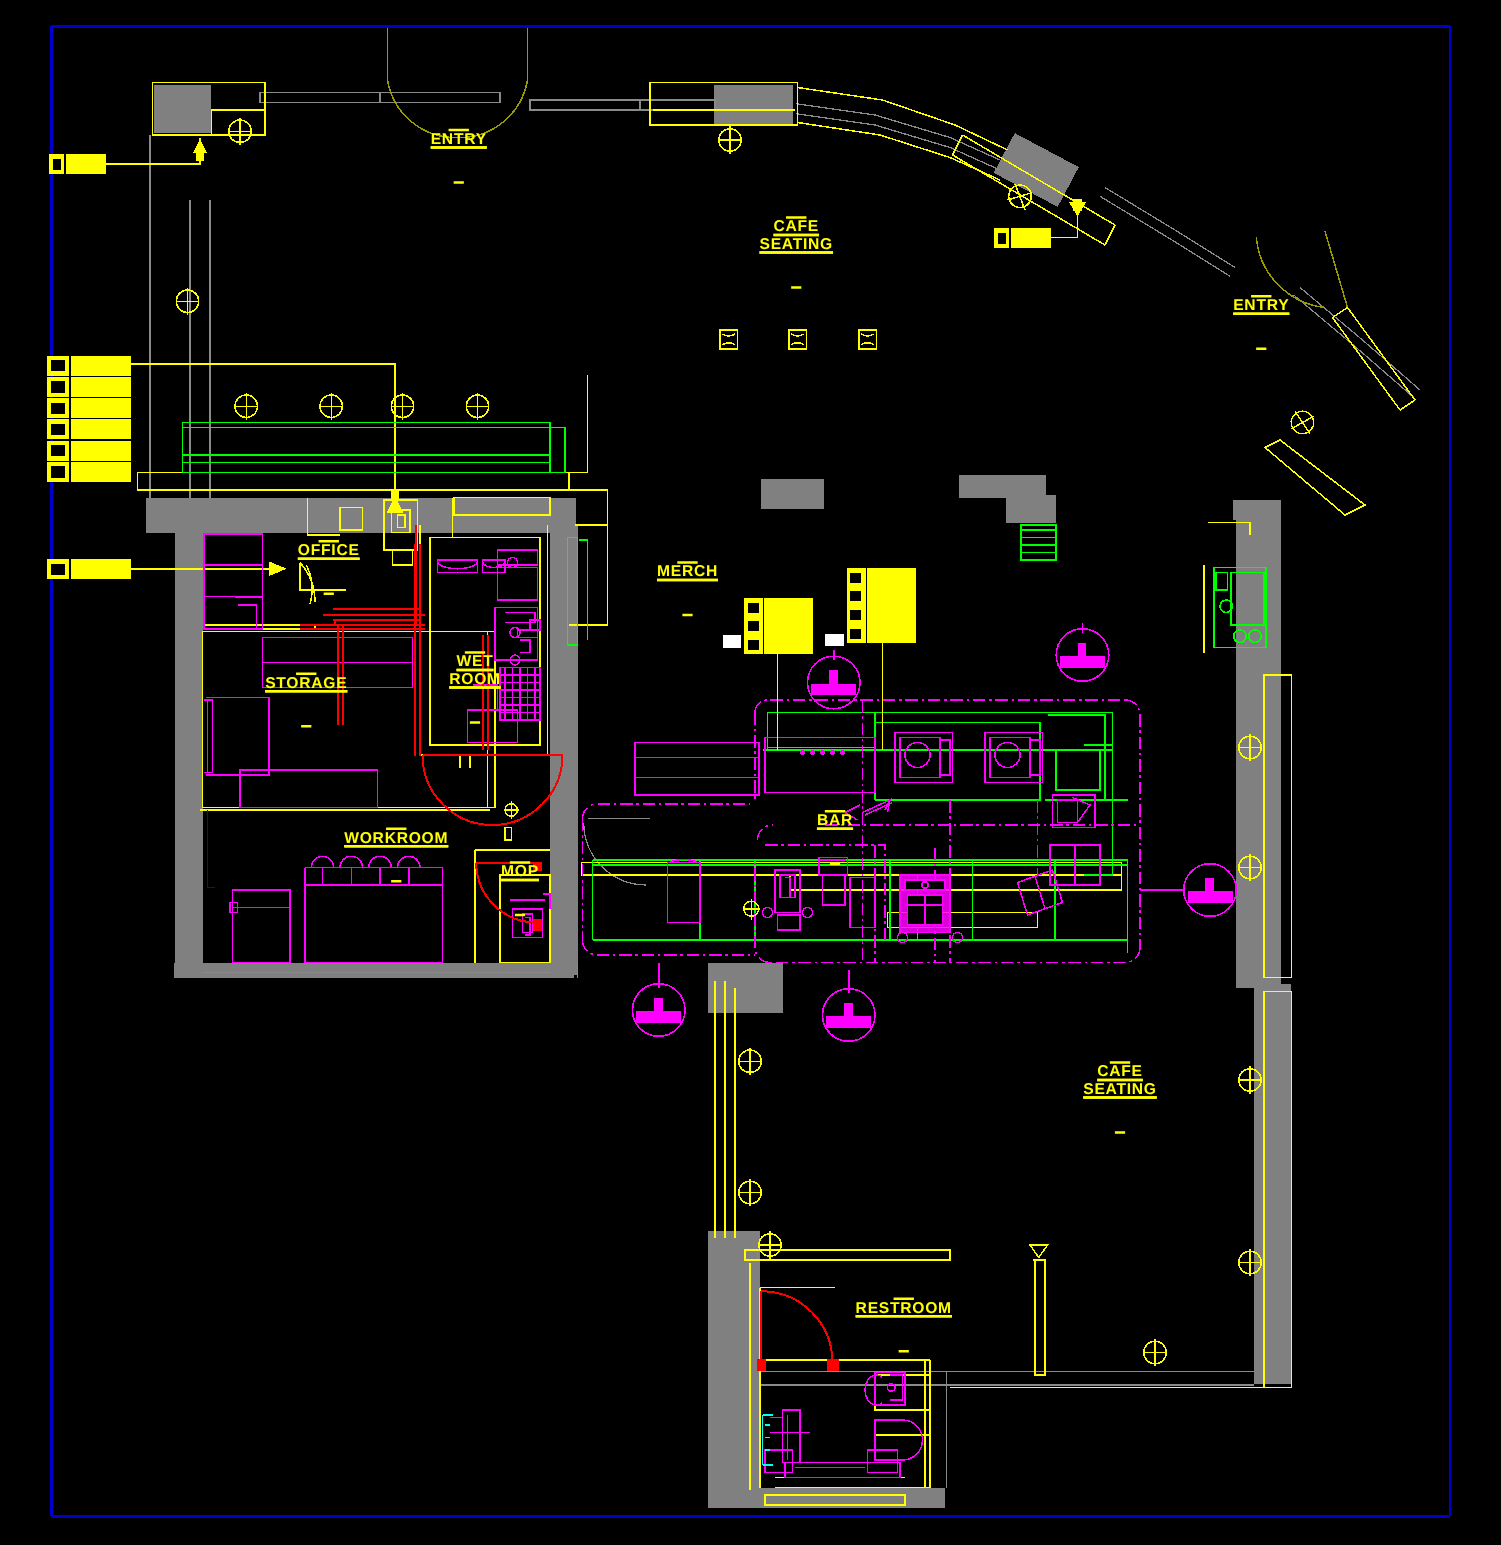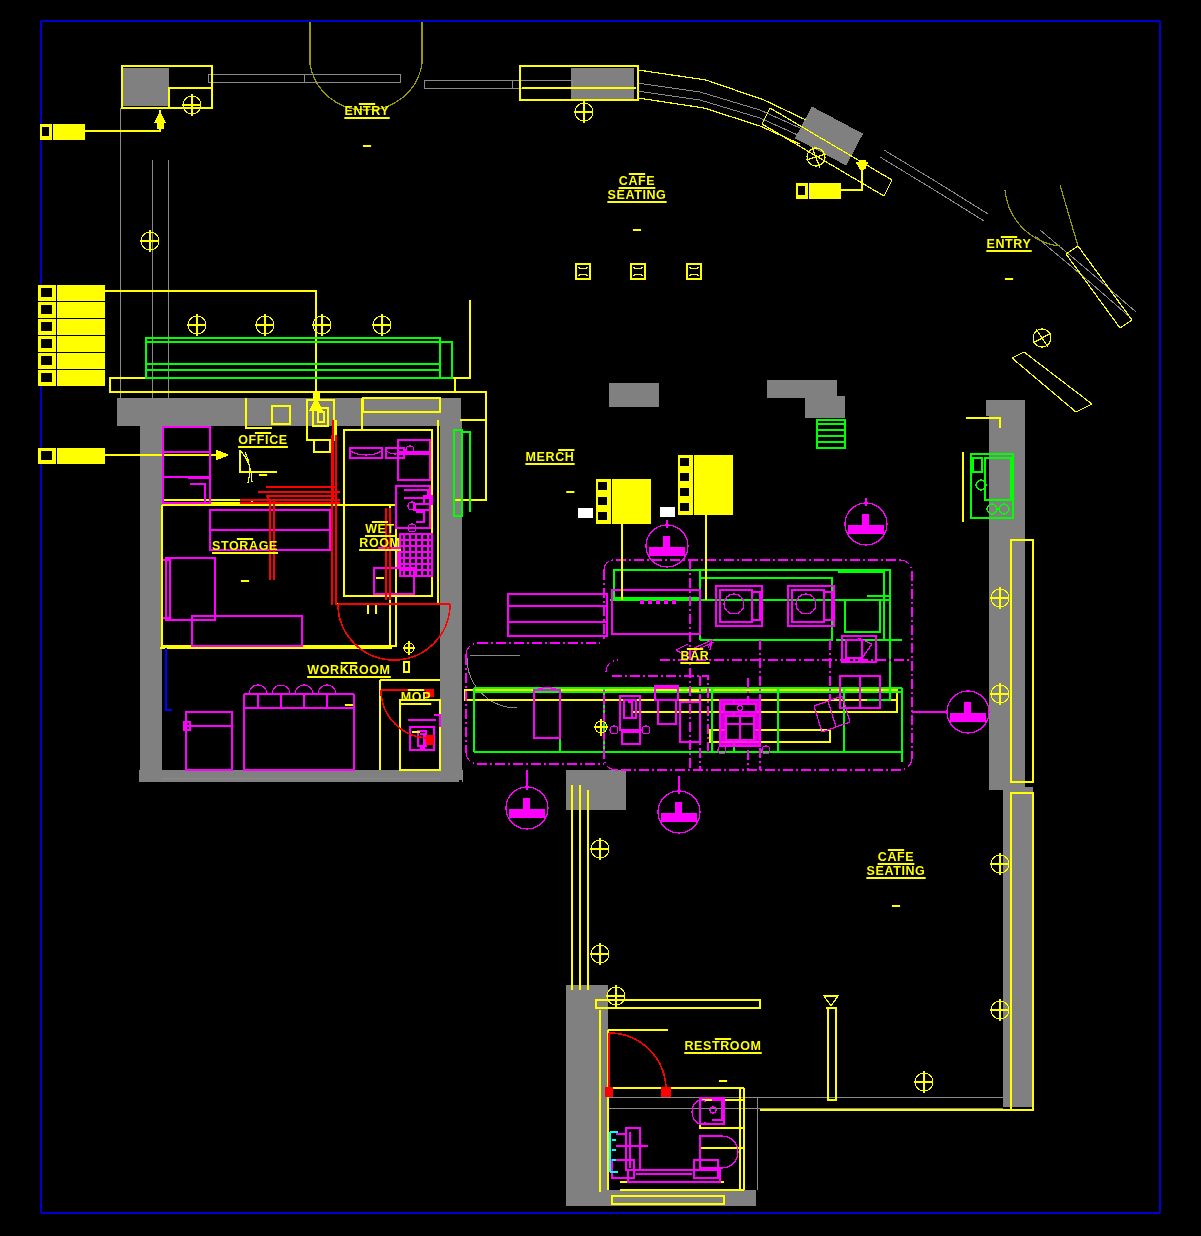--- a/index.html
+++ b/index.html
@@ -691,33 +691,33 @@
   </div>
   <div class="roomlabel" style="left:637px;top:188px;transform:translate(-50%,-50%);">
     <span>CAFE</span><span>SEATING</span>
   </div>
   <div class="roomlabel" style="left:1009px;top:244px;transform:translate(-50%,-50%);">
     <span>ENTRY</span>
   </div>
   <div class="roomlabel" style="left:263px;top:440px;transform:translate(-50%,-50%);">
     <span>OFFICE</span>
   </div>
-  <div class="roomlabel" style="left:550px;top:457px;transform:translate(-50%,-50%);text-align:right;">
+  <div class="roomlabel" style="left:550px;top:457px;transform:translate(-50%,-50%);">
     <span>MERCH</span>
   </div>
   <div class="roomlabel" style="left:380px;top:536px;transform:translate(-50%,-50%);">
     <span>WET</span><span>ROOM</span>
   </div>
   <div class="roomlabel" style="left:224px;top:546px;transform:translate(-50%,-50%);margin-left:21px;">
     <span>STORAGE</span>
   </div>
-  <div class="roomlabel" style="left:668px;top:656px;transform:translate(-50%,-50%);margin-left:27px;">
+  <div class="roomlabel" style="left:668px;top:656px;transform:translate(-50%,-50%);">
     <span>BAR</span>
   </div>
-  <div class="roomlabel" style="left:317px;top:670px;transform:translate(-50%,-50%);margin-left:32px;">
+  <div class="roomlabel" style="left:317px;top:670px;transform:translate(-50%,-50%);">
     <span>WORKROOM</span>
   </div>
   <div class="roomlabel" style="left:416px;top:697px;transform:translate(-50%,-50%);">
     <span>MOP</span>
   </div>
   <div class="roomlabel" style="left:896px;top:864px;transform:translate(-50%,-50%);">
     <span>CAFE</span><span>SEATING</span>
   </div>
   <div class="roomlabel" style="left:723px;top:1046px;transform:translate(-50%,-50%);">
     <span>RESTROOM</span>

